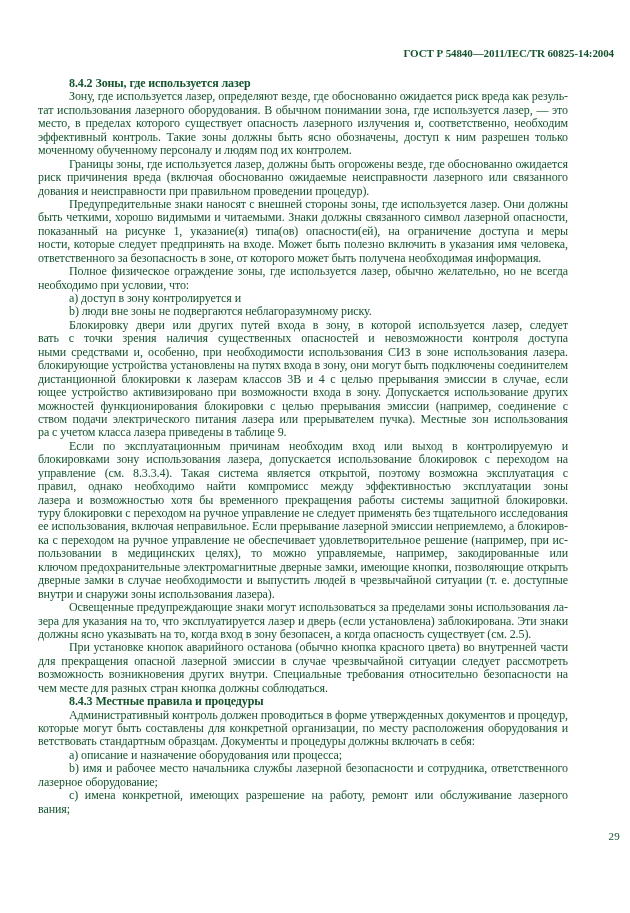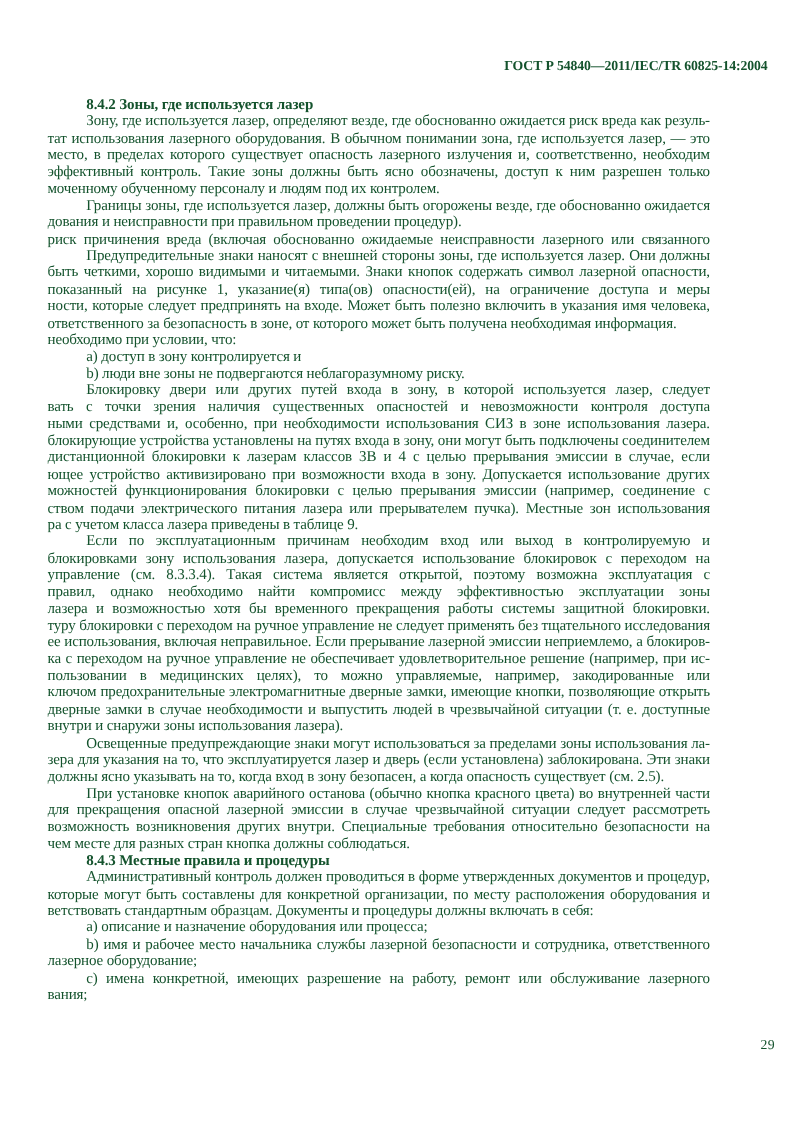--- a/index.html
+++ b/index.html
@@ -60,27 +60,28 @@
   <div class="running-header">ГОСТ Р 54840—2011/IEC/TR 60825-14:2004</div>
 
   <div class="body-text">
       <div class="line indent end heading">8.4.2 Зоны, где используется лазер</div>
       <div class="line indent">Зону, где используется лазер, определяют везде, где обоснованно ожидается риск вреда как резуль-</div>
       <div class="line">тат использования лазерного оборудования. В обычном понимании зона, где используется лазер, — это</div>
       <div class="line">место, в пределах которого существует опасность лазерного излучения и, соответственно, необходим</div>
       <div class="line">эффективный контроль. Такие зоны должны быть ясно обозначены, доступ к ним разрешен только уполно-</div>
       <div class="line end">моченному обученному персоналу и людям под их контролем.</div>
       <div class="line indent">Границы зоны, где используется лазер, должны быть огорожены везде, где обоснованно ожидается</div>
+      <div class="line">риск причинения вреда (включая обоснованно ожидаемые неисправности лазерного или связанного обору-</div>
       <div class="line end">дования и неисправности при правильном проведении процедур).</div>
-      <div class="line">риск причинения вреда (включая обоснованно ожидаемые неисправности лазерного или связанного обору-</div>
       <div class="line indent">Предупредительные знаки наносят с внешней стороны зоны, где используется лазер. Они должны</div>
-      <div class="line">быть четкими, хорошо видимыми и читаемыми. Знаки кнопок содержать символ лазерной опасности,</div>
+      <div class="line">быть четкими, хорошо видимыми и читаемыми. Знаки должны связанного символ лазерной опасности,</div>
       <div class="line">показанный на рисунке 1, указание(я) типа(ов) опасности(ей), на ограничение доступа и меры предосторож-</div>
       <div class="line">ности, которые следует предпринять на входе. Может быть полезно включить в указания имя человека,</div>
       <div class="line end">ответственного за безопасность в зоне, от которого может быть получена необходимая информация.</div>
+      <div class="line indent">Полное физическое ограждение зоны, где используется лазер, обычно желательно, но не всегда</div>
       <div class="line end">необходимо при условии, что:</div>
       <div class="line indent end">a) доступ в зону контролируется и</div>
       <div class="line indent end">b) люди вне зоны не подвергаются неблагоразумному риску.</div>
       <div class="line indent">Блокировку двери или других путей входа в зону, в которой используется лазер, следует рассматри-</div>
       <div class="line">вать с точки зрения наличия существенных опасностей и невозможности контроля доступа административ-</div>
       <div class="line">ными средствами и, особенно, при необходимости использования СИЗ в зоне использования лазера. Если</div>
       <div class="line">блокирующие устройства установлены на путях входа в зону, они могут быть подключены соединителем</div>
       <div class="line">дистанционной блокировки к лазерам классов 3В и 4 с целью прерывания эмиссии в случае, если блокиру-</div>
       <div class="line">ющее устройство активизировано при возможности входа в зону. Допускается использование других воз-</div>
       <div class="line">можностей функционирования блокировки с целью прерывания эмиссии (например, соединение с устрой-</div>

